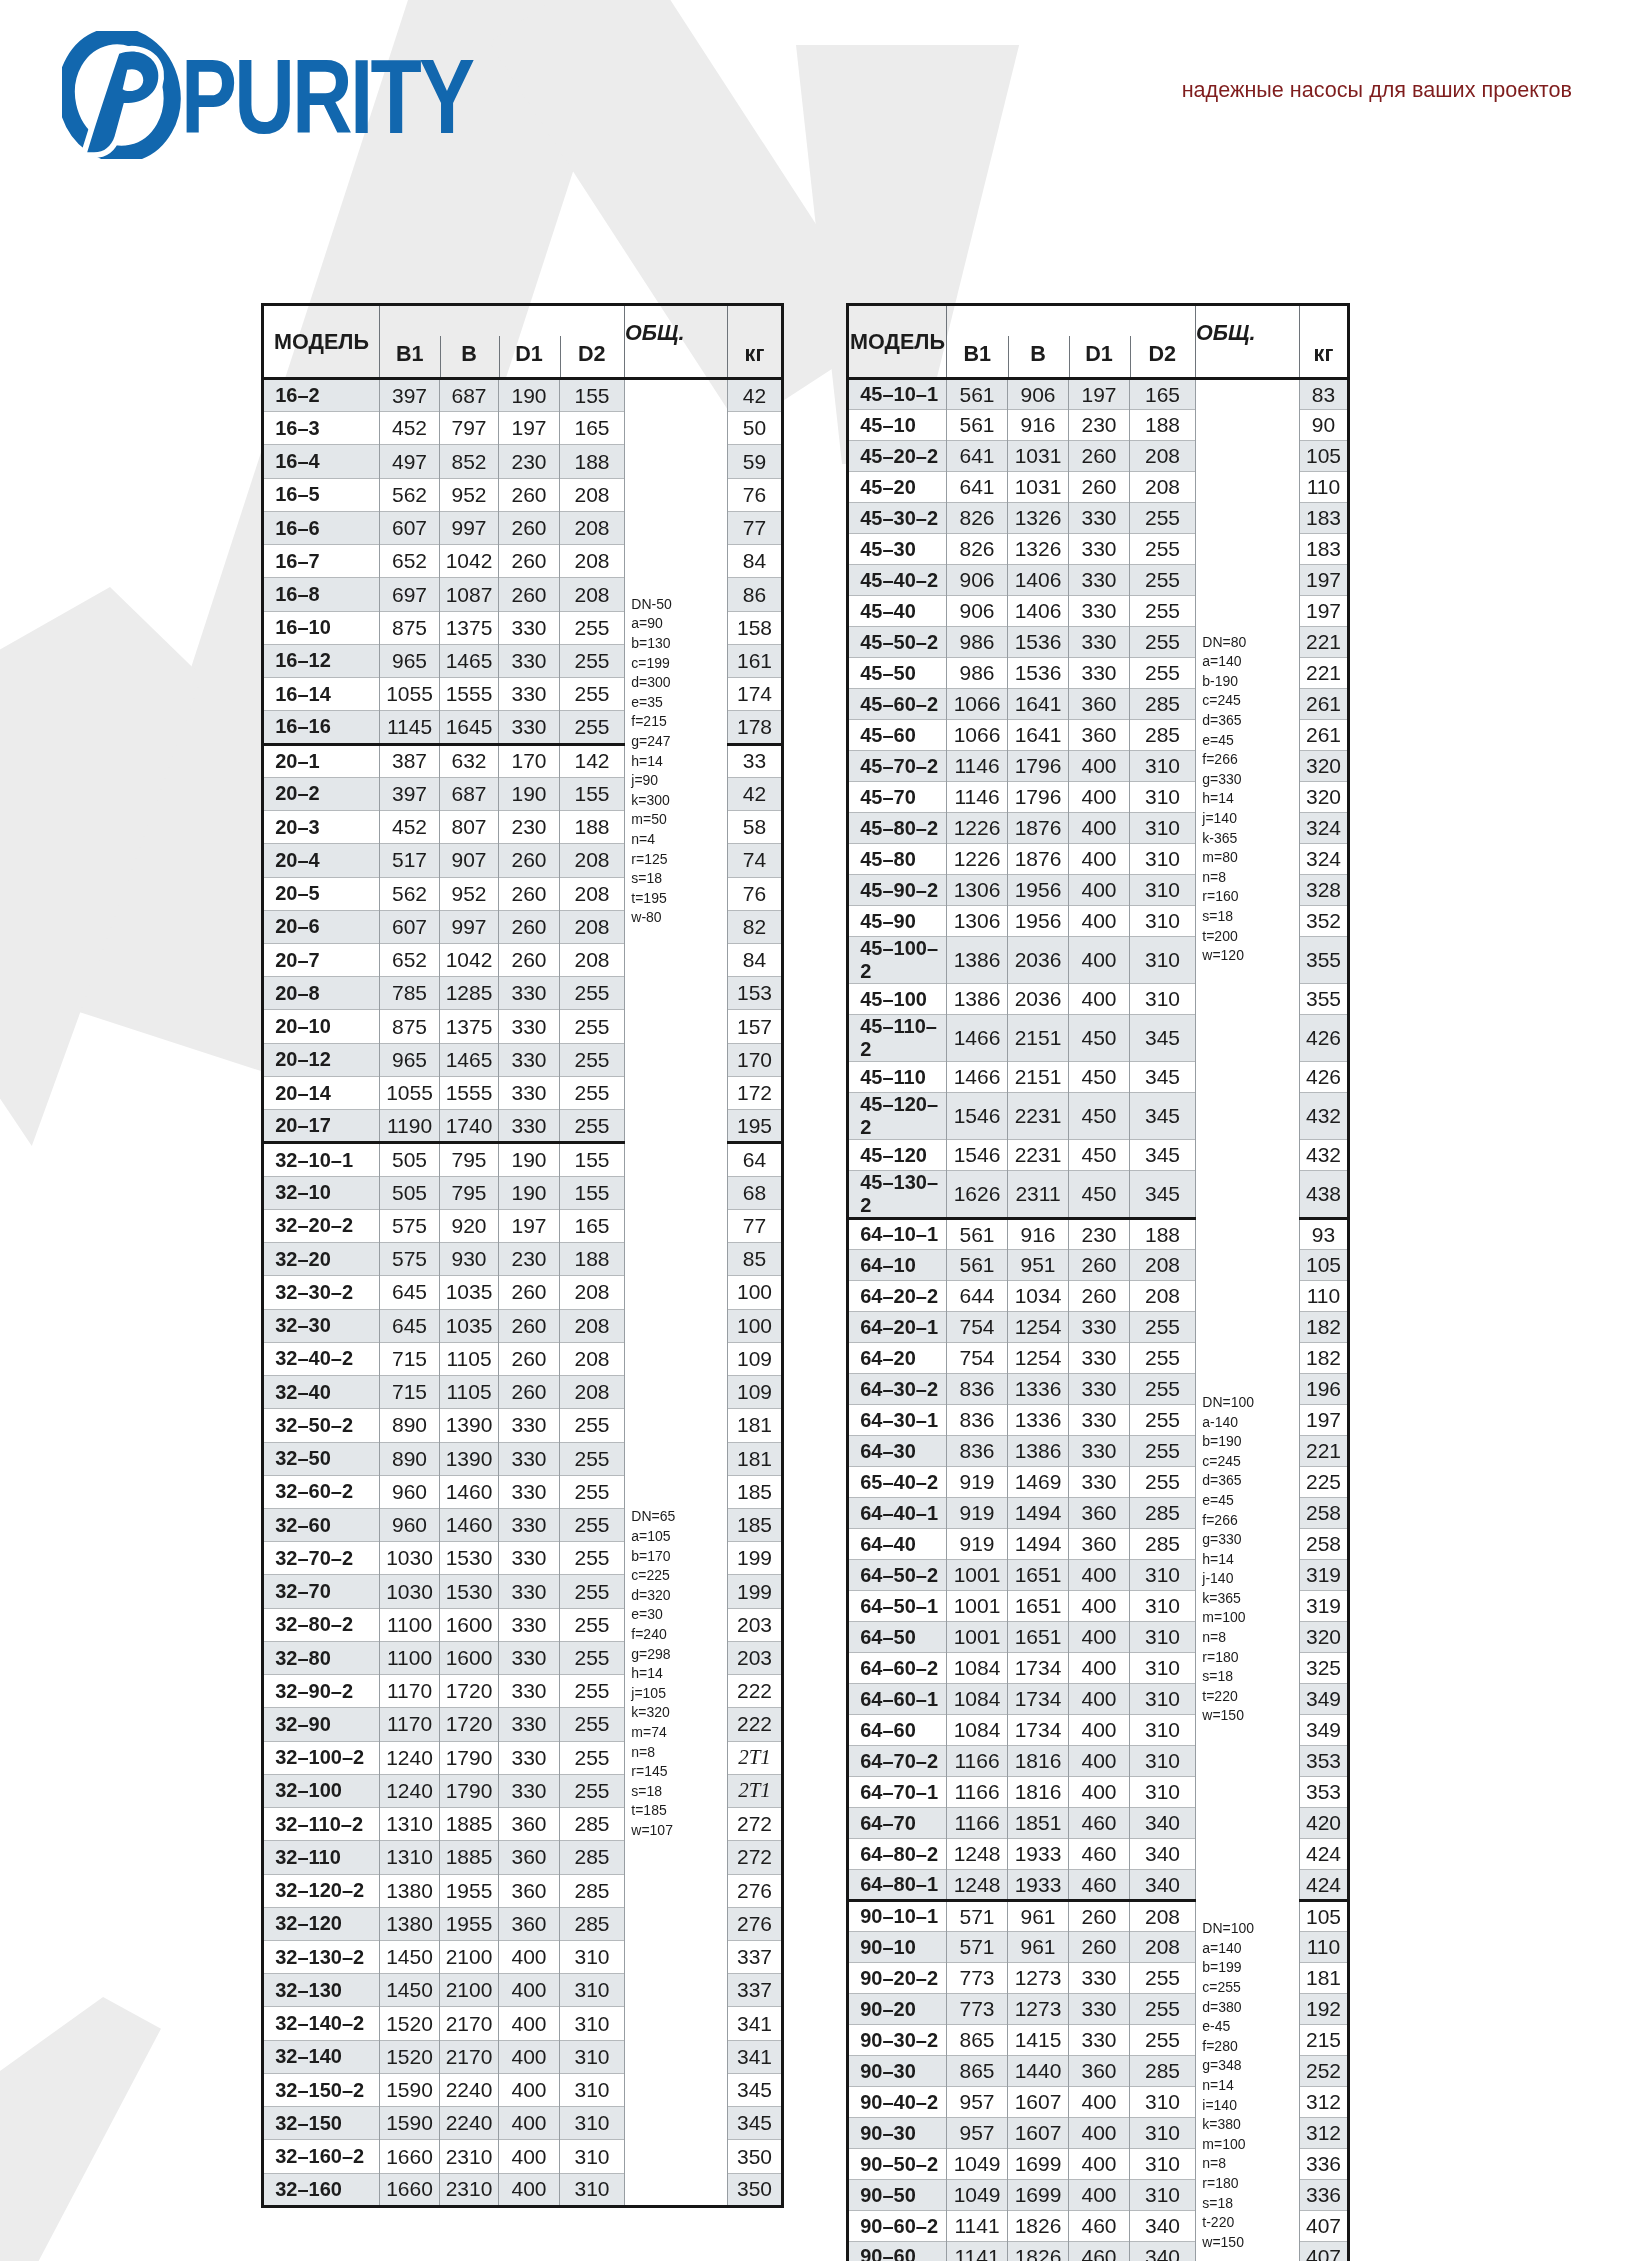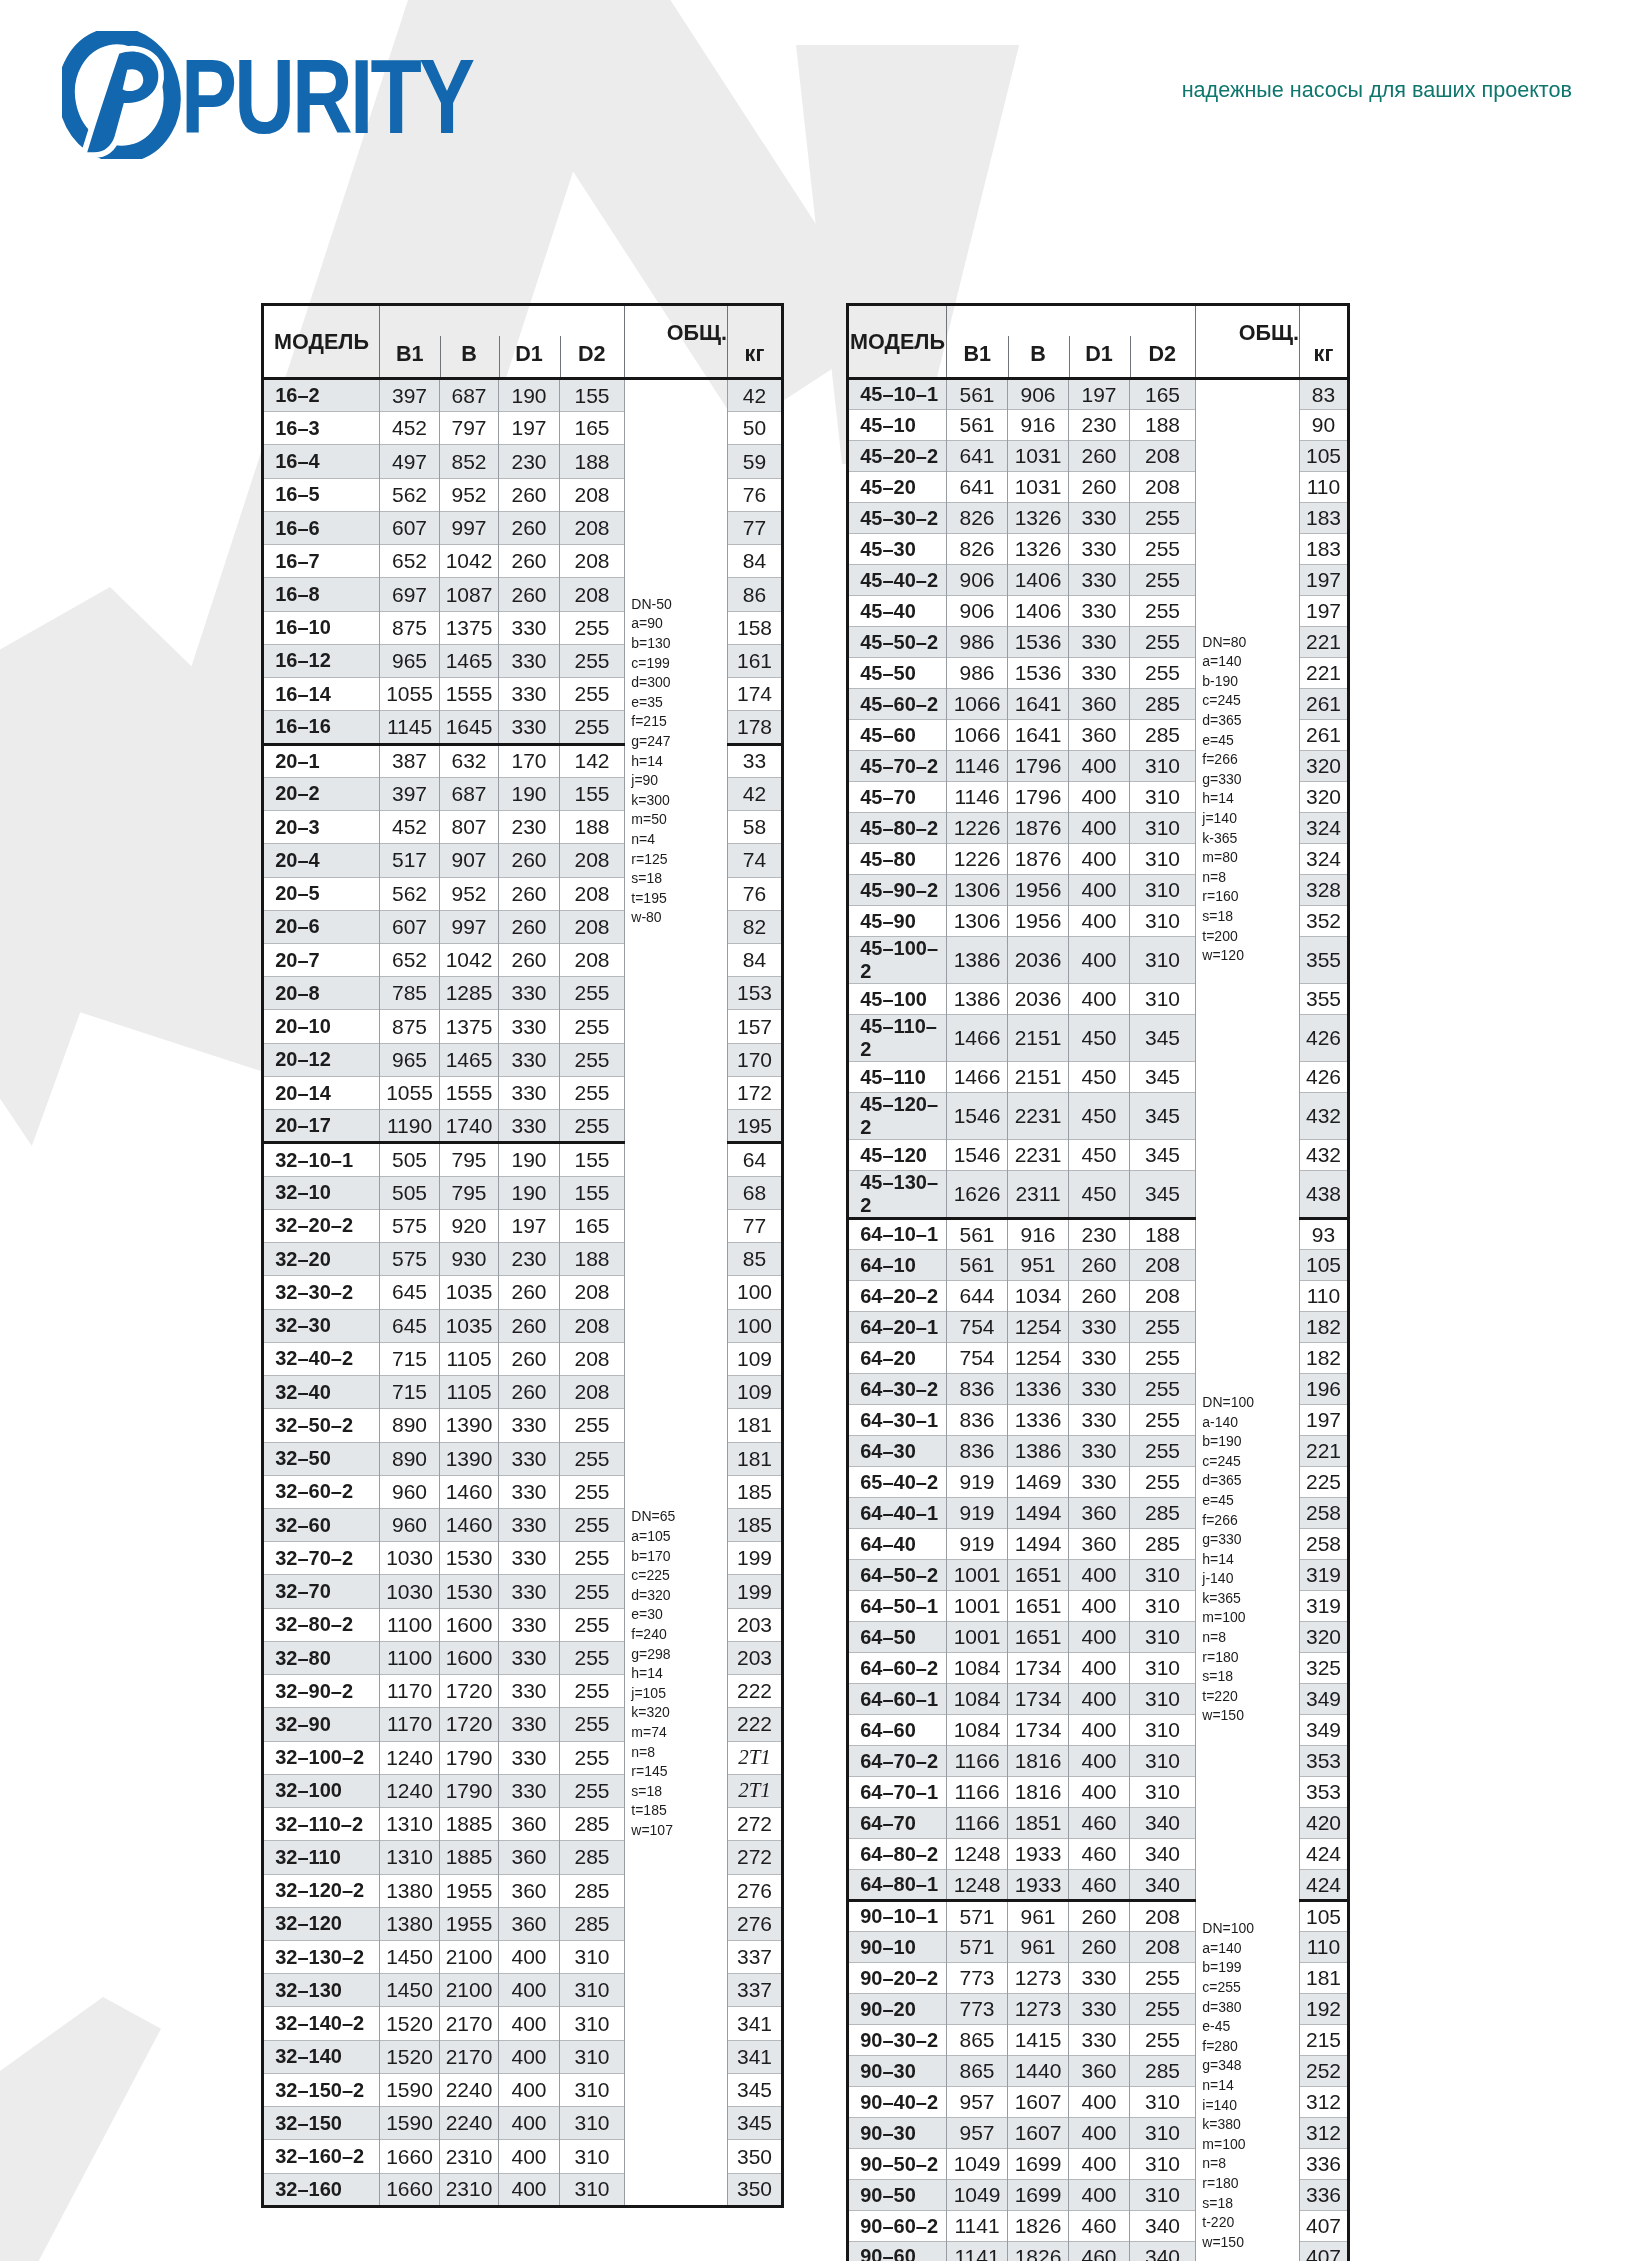--- a/index.html
+++ b/index.html
@@ -11,35 +11,35 @@
   .wm{position:absolute;background:#ececec;z-index:0;}
   .wm-a{left:433px;top:-77px;width:210px;height:1145px;transform:rotate(18deg);transform-origin:top left;}
   .wm-b{left:489px;top:42px;width:175px;height:461px;transform:rotate(-33deg);transform-origin:top left;}
   .wm-c{left:796px;top:45px;width:230px;height:419px;clip-path:polygon(0 0,97% 0,52% 100%,20% 100%);}
   .wm-d{left:-28px;top:587px;width:230px;height:559px;clip-path:polygon(0 14%,60% 0,100% 16%,26% 100%,0 84%);}
   .wm-e{left:0px;top:1997px;width:161px;height:264px;clip-path:polygon(0 28%,64% 0,100% 12%,24% 100%,0 100%);}
   
   .brand{position:absolute;left:62px;top:31px;display:flex;align-items:center;z-index:2;}
   .brand-text{display:inline-block;font-size:105px;font-weight:bold;letter-spacing:-3.5px;
     color:#1267ae;transform:scaleX(0.8);transform-origin:left center;line-height:1;}
-  .tagline{position:absolute;top:77px;right:57px;font-size:21.6px;color:#0f766e;z-index:2;}
+  .tagline{position:absolute;top:77px;right:57px;font-size:21.6px;color:#7f1d1d;z-index:2;}
   
   .tbl{position:absolute;z-index:1;}
   .tbl-left{left:261px;top:303px;}
   .tbl-right{left:846px;top:303px;}
   table{border-collapse:collapse;table-layout:fixed;}
   .tbl-left table{width:520px;height:1905px;}
   .tbl-right table{width:501px;height:1908px;}
   table{border:3.5px solid #161616;}
   thead th{border-bottom:3.5px solid #161616;background:transparent;vertical-align:middle;
     font-size:21.6px;font-weight:bold;padding:0;}
   th.model{vertical-align:middle;text-align:center;border-right:1.4px solid #6e747a;}
   th.subnum{vertical-align:bottom;text-align:center;padding-bottom:9.8px;}
   th.subline{background:linear-gradient(#6e747a,#6e747a) left bottom / 1.4px 58% no-repeat;}
-  th.obsh{vertical-align:middle;text-align:right;border-left:1.4px solid #6e747a;padding-bottom:17px;}
+  th.obsh{vertical-align:middle;text-align:left;border-left:1.4px solid #6e747a;padding-bottom:17px;font-style:italic;}
   th.kg{vertical-align:bottom;text-align:center;padding-bottom:9.8px;border-left:1.4px solid #6e747a;}
   thead tr{height:74px;}
   .tbl-left tbody tr{height:33px;}
   .tbl-right tbody tr{height:31px;}
   tbody td{border-top:1.4px solid #b5b9bc;vertical-align:middle;font-size:21px;padding:0;}
   tbody tr:first-child td{border-top:none;}
   td.model{font-weight:bold;font-size:20px;text-align:left;padding-left:11.2px;border-right:1.4px solid #979da2;}
   td.num{text-align:center;border-right:1.4px solid #979da2;}
   td.kg{text-align:center;border-right:none;}
   td.notes{border:none;border-right:1.4px solid #979da2;background:transparent !important;

